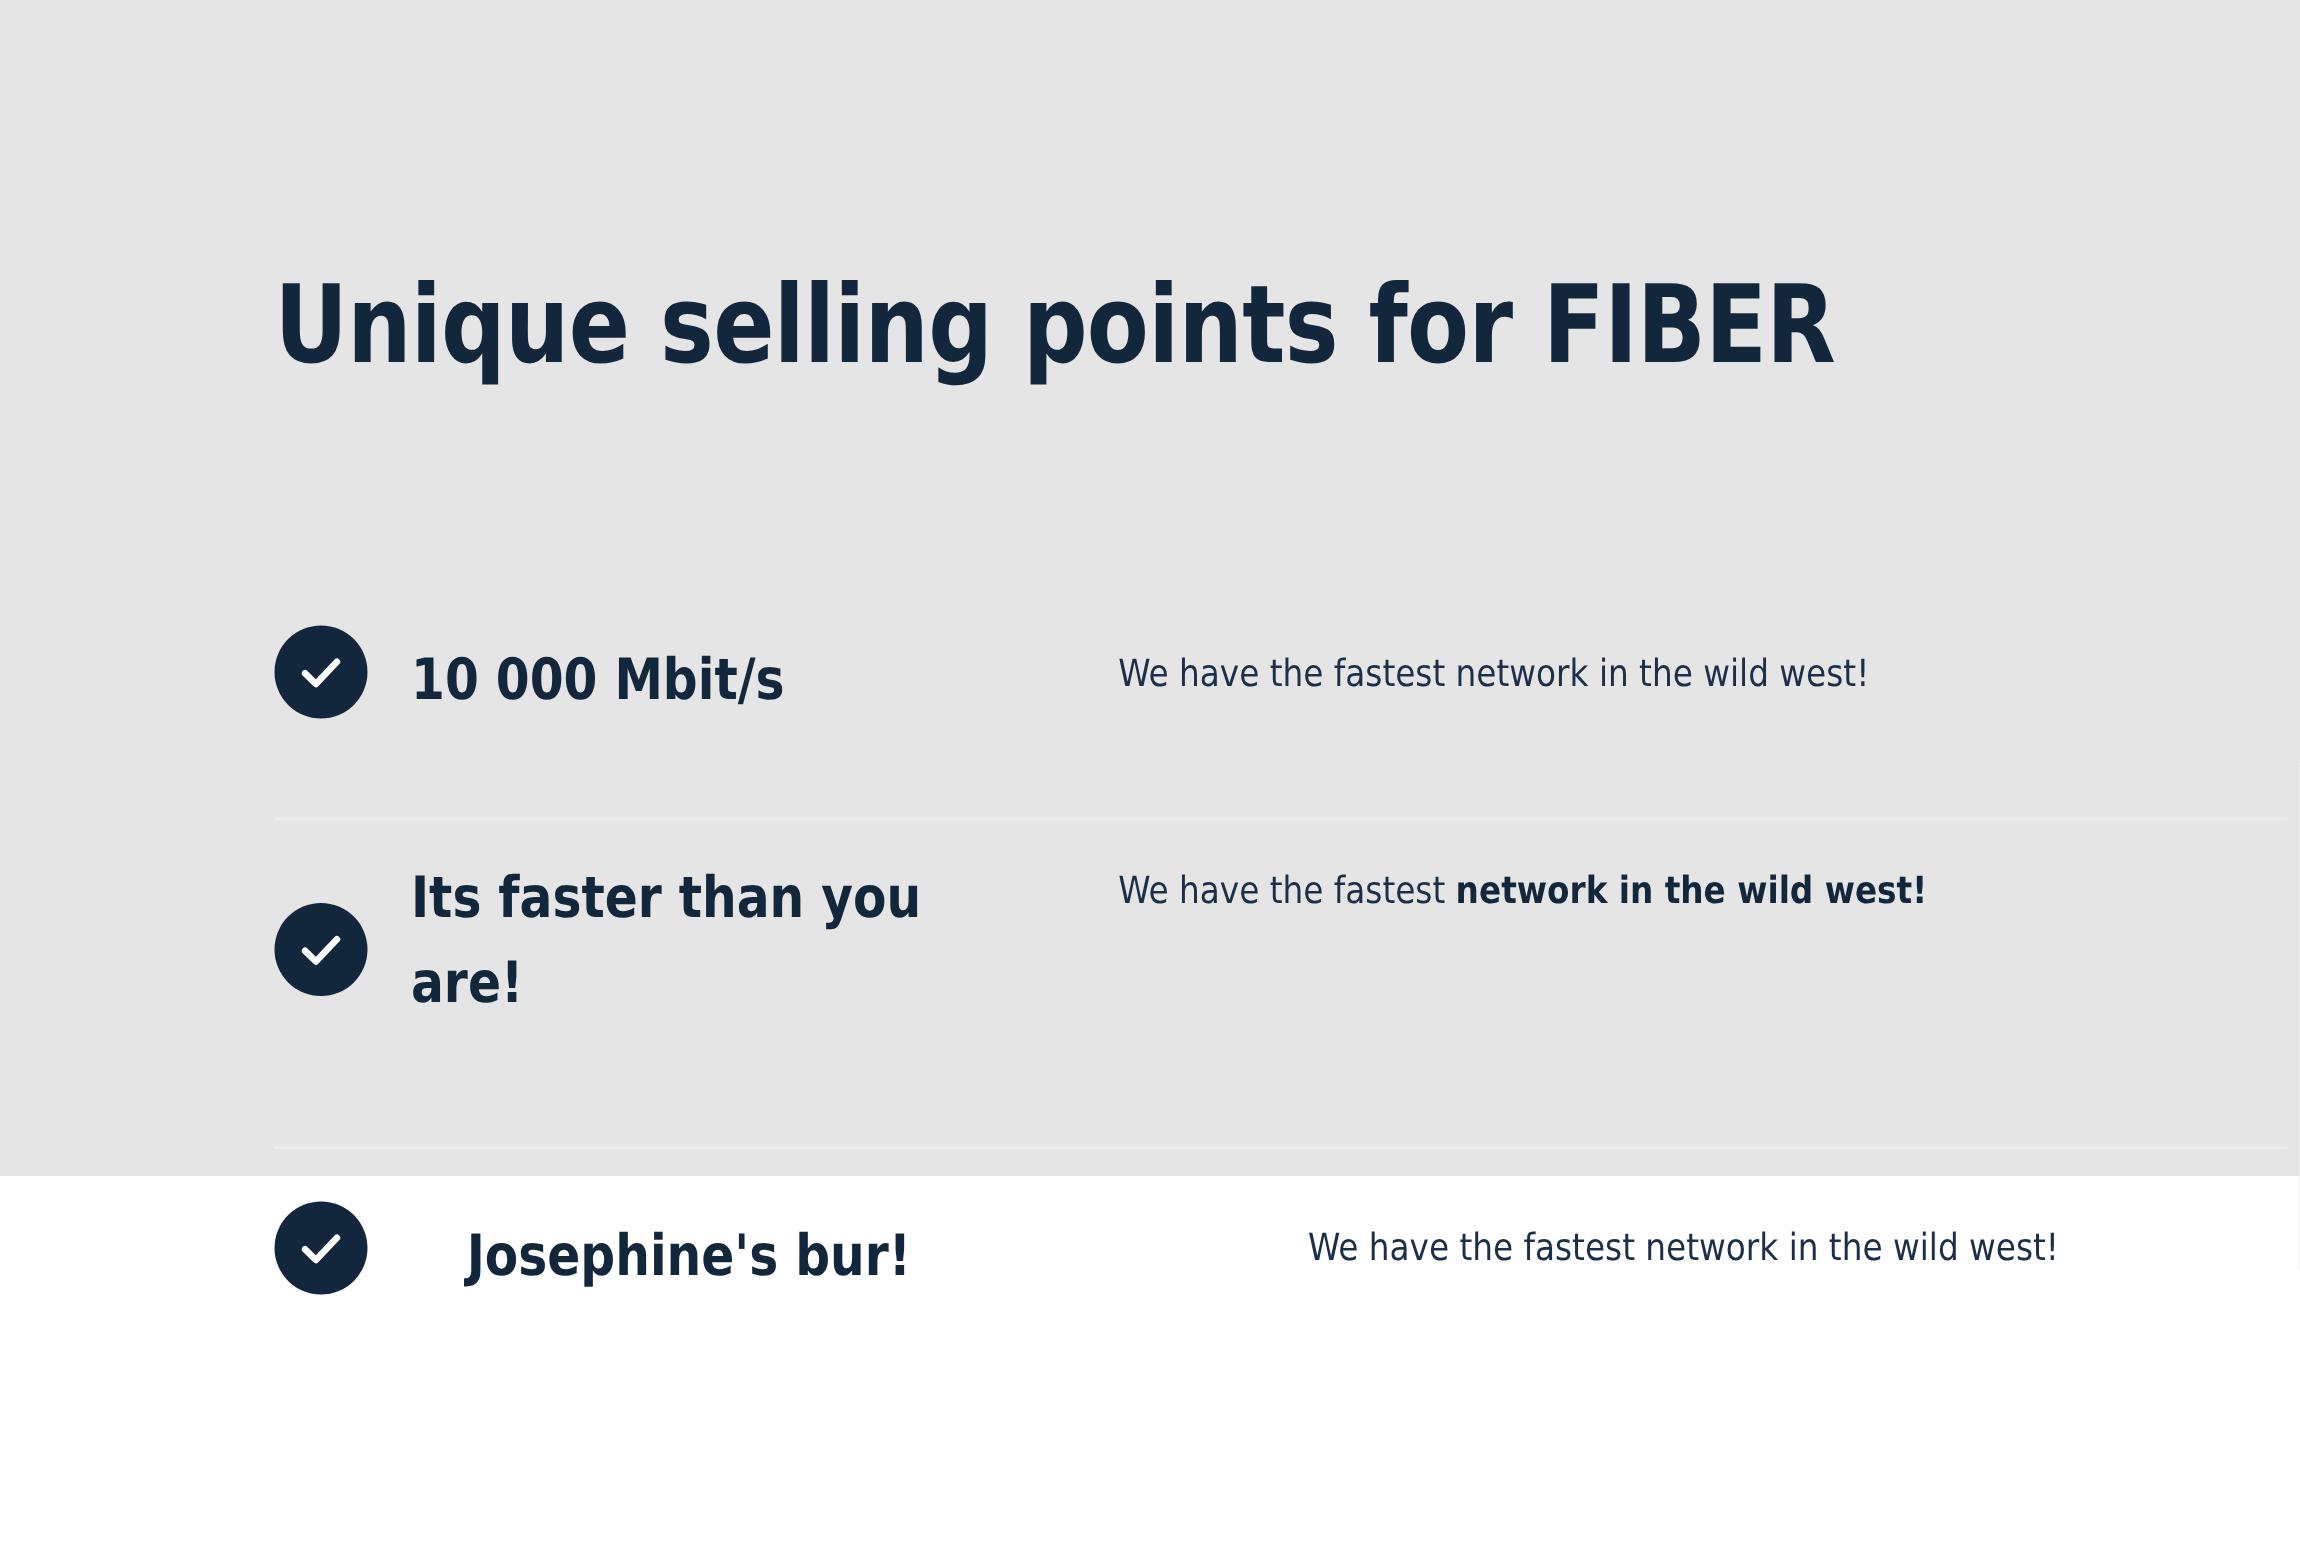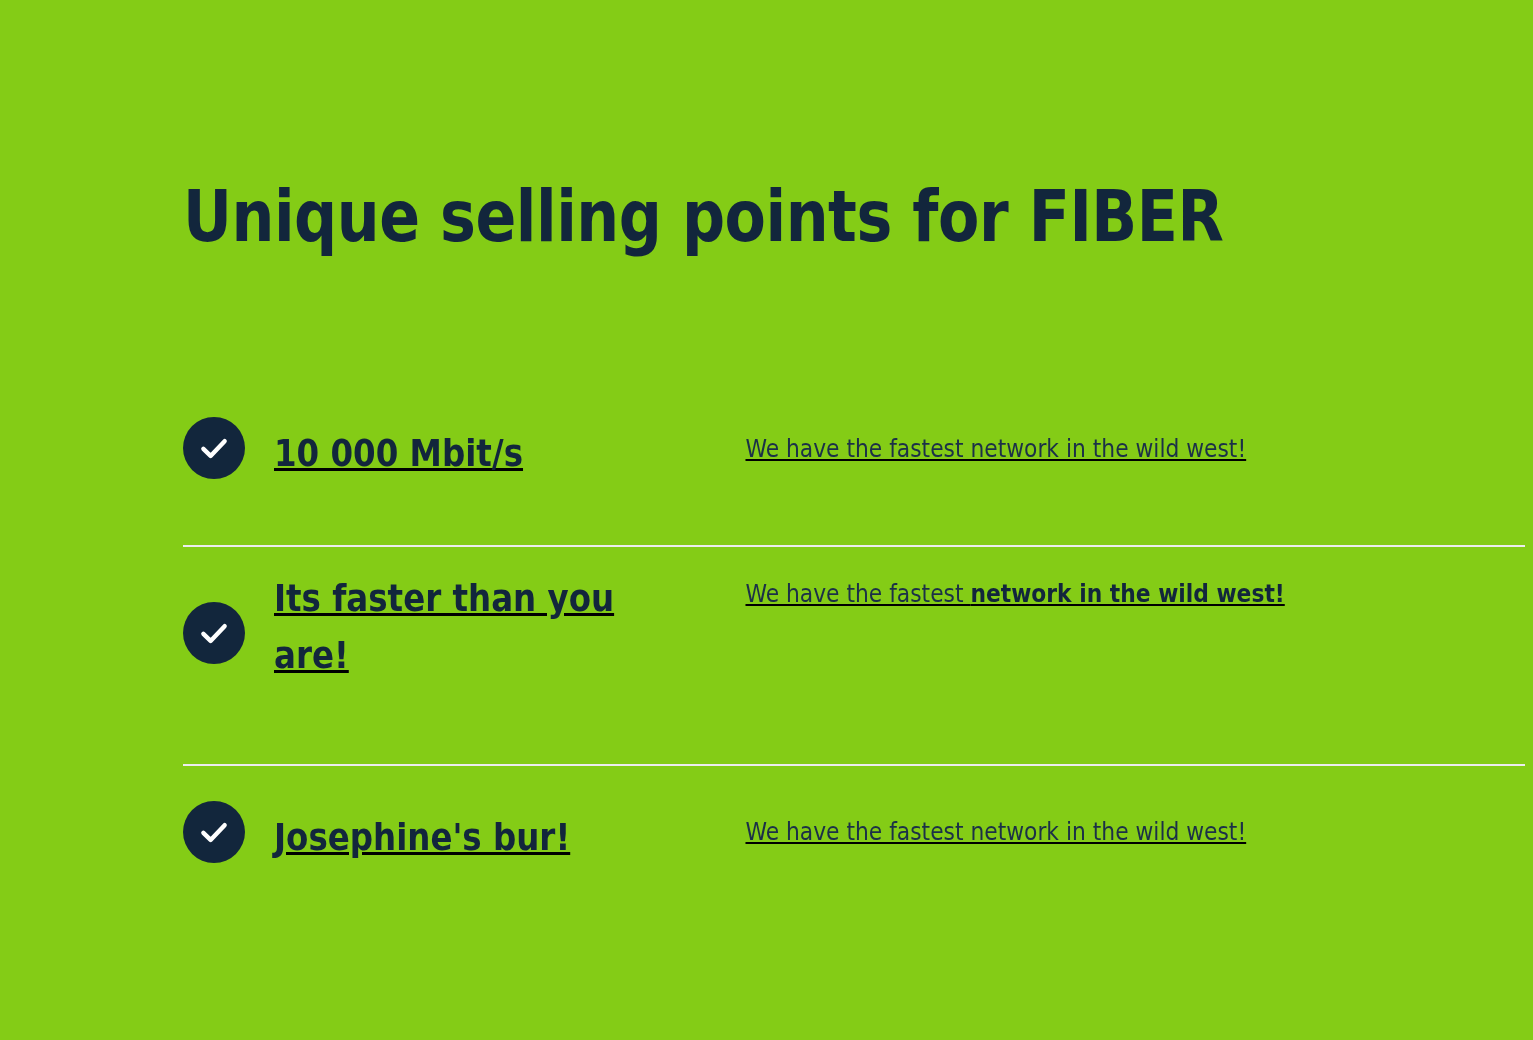--- a/index.html
+++ b/index.html
@@ -11,22 +11,22 @@
     height: 1040px;
     background: #ffffff;
     font-family: "Liberation Sans", sans-serif;
     -webkit-font-smoothing: antialiased;
     overflow: hidden;
   }
 
   .page {
     position: relative;
     width: 1533px;
-    height: 1040px;
-    background: #84cc16;
+    height: 784px;
+    background: #e5e5e5;
   }
 
   .usp-section {
     position: absolute;
     left: 183px;
     top: 0;
     width: 1342px;
   }
 
   .section-title {
@@ -47,33 +47,32 @@
   }
 
   .usp-list {
     position: absolute;
     top: 390px;
     left: 0;
     width: 1342px;
     list-style: none;
     margin: 0;
     padding: 0;
-    text-decoration: underline;
   }
 
   .usp-row {
     position: relative;
     display: flex;
     align-items: flex-start;
     box-sizing: border-box;
   }
 
   .usp-row.row-0 { height: 155px; padding-top: 25px; }
   .usp-row.row-1 { height: 217px; padding-top: 13px; }
-  .usp-row.row-2 { height: 155px; padding-top: 33px; }
+  .usp-row.row-2 { height: 155px; padding-top: 33px; text-align: center; }
 
   .usp-divider {
     height: 2px;
     width: 1342px;
     background: #ececee;
     border: 0;
     margin: 0;
   }
 
   .check-badge {

